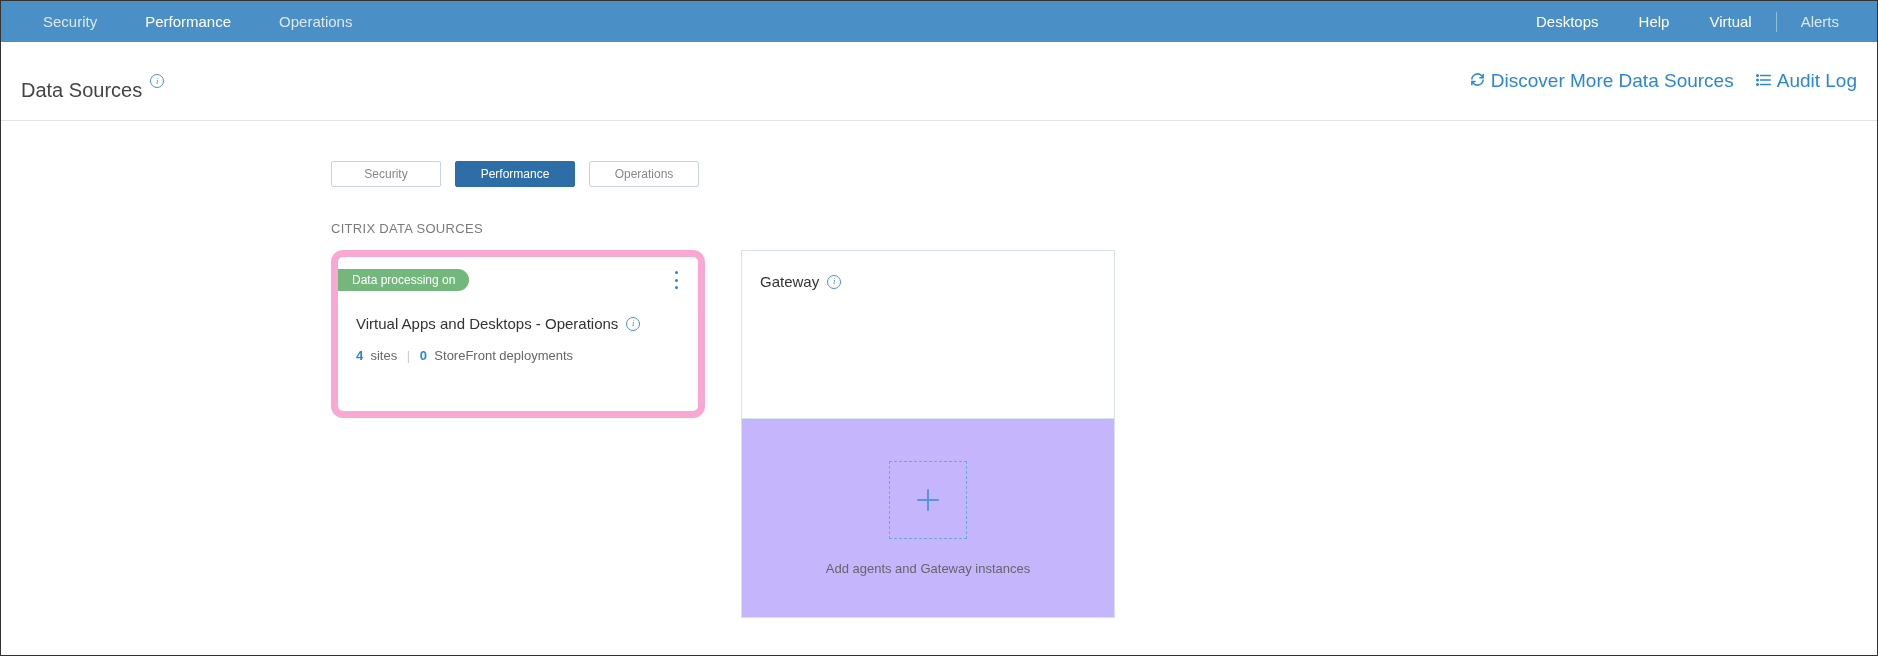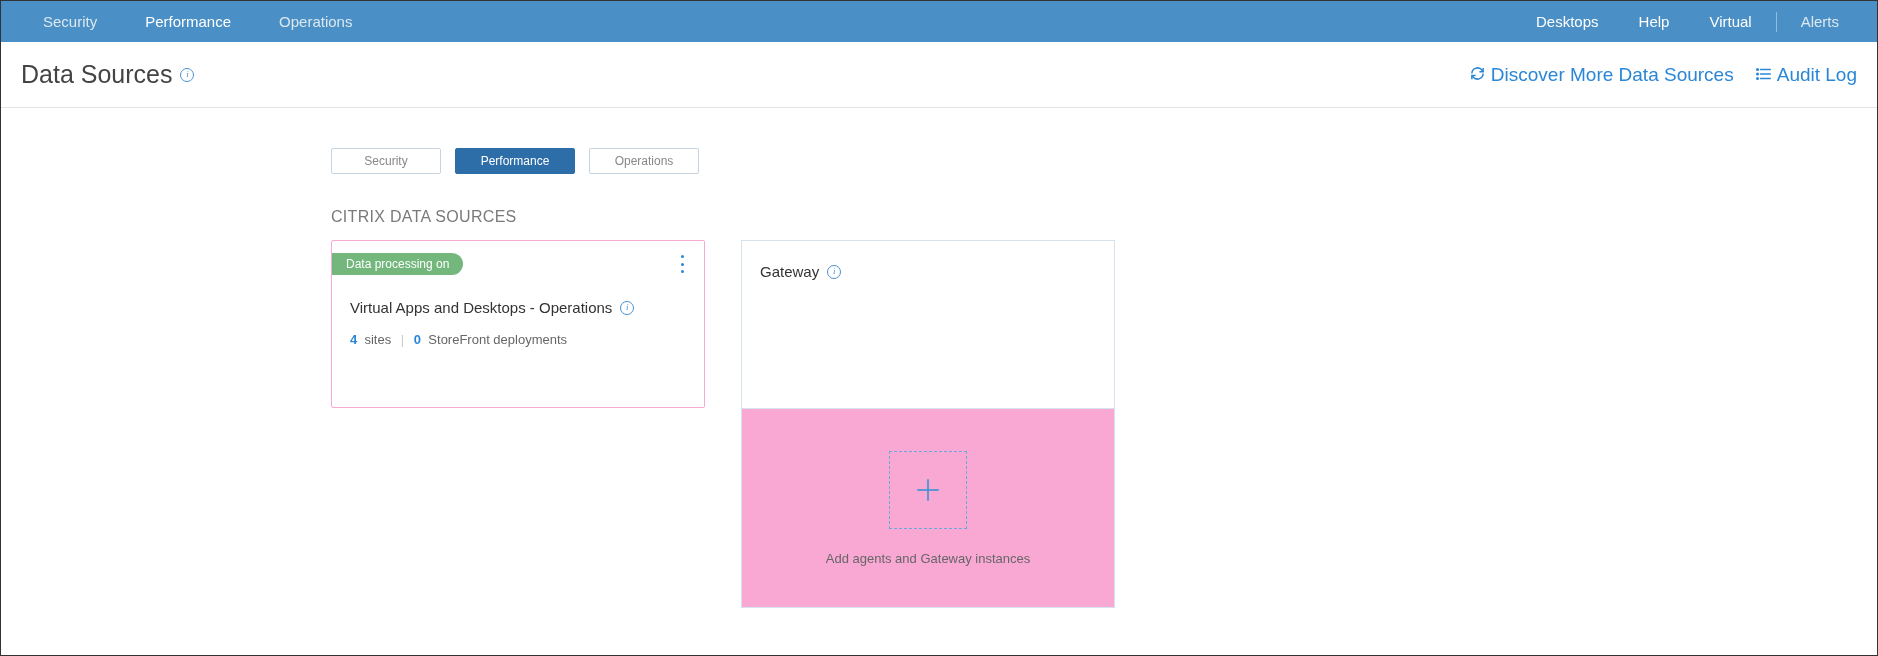--- a/index.html
+++ b/index.html
@@ -22,23 +22,24 @@
   .topbar-right .divider { width: 1px; height: 20px; background: rgba(255,255,255,0.4); margin: 0 4px; }
   .topbar-right .nav-item.alerts { color: #dce8f0; }
   
   .page-header {
     display: flex;
     align-items: center;
     padding: 18px 20px 18px 20px;
     border-bottom: 1px solid #e4e4e4;
   }
   .page-title {
-    font-size: 25px;
+    font-size: 20px;
     font-weight: 400;
     color: #444;
+    margin-top: 19px;
   }
   .info-icon {
     display: inline-flex;
     width: 14px; height: 14px;
     border: 1px solid #4b91d0;
     border-radius: 50%;
     align-items: center;
     justify-content: center;
     font-size: 9px;
     color: #4b91d0;
@@ -87,32 +88,32 @@
     border-radius: 2px;
   }
   .tab-btn.active {
     background: #2d6ea8;
     border-color: #2d6ea8;
     color: #fff;
     width: 120px;
   }
   
   .section-label {
-    font-size: 16px;
+    font-size: 13px;
     color: #7a7a7a;
     letter-spacing: 0.3px;
     margin-bottom: 14px;
   }
   
   .cards-row { display: flex; gap: 36px; align-items: flex-start; }
   
   .card {
     width: 374px;
-    border: 1px solid #f9a8d4;
-    border-radius: 2px;
+    border: 7px solid #f9a8d4;
+    border-radius: 12px;
     background: #fff;
     position: relative;
   }
   .card-a { height: 168px; }
   .badge-pill {
     position: absolute;
     top: 12px; left: 0;
     background: #73b77c;
     color: #fff;
     font-size: 12px;
@@ -139,21 +140,21 @@
   .card-meta .sep { color: #ccc; margin: 0 6px; }
   
   .card-b { width: 374px; }
   .card-b-top { border: 1px solid #d6e2ec; border-bottom: none; padding: 22px 18px 0 18px; height: 168px; }
   .card-b-title { font-size: 15px; color: #333; display: flex; align-items: center; }
   .card-b-sub { font-size: 13px; color: #666; margin-top: 6px; }
   .card-b-sub .num { font-weight: 600; color: #333; }
   
   .card-b-add {
     border: 1px solid #d6e2ec;
-    background: #f9a8d4;
+    background: #c4b5fd;
     height: 200px;
     display: flex;
     flex-direction: column;
     align-items: center;
     justify-content: center;
     gap: 22px;
   }
   .dashed-plus {
     width: 78px; height: 78px;
     border: 1px dashed #6aa9db;

